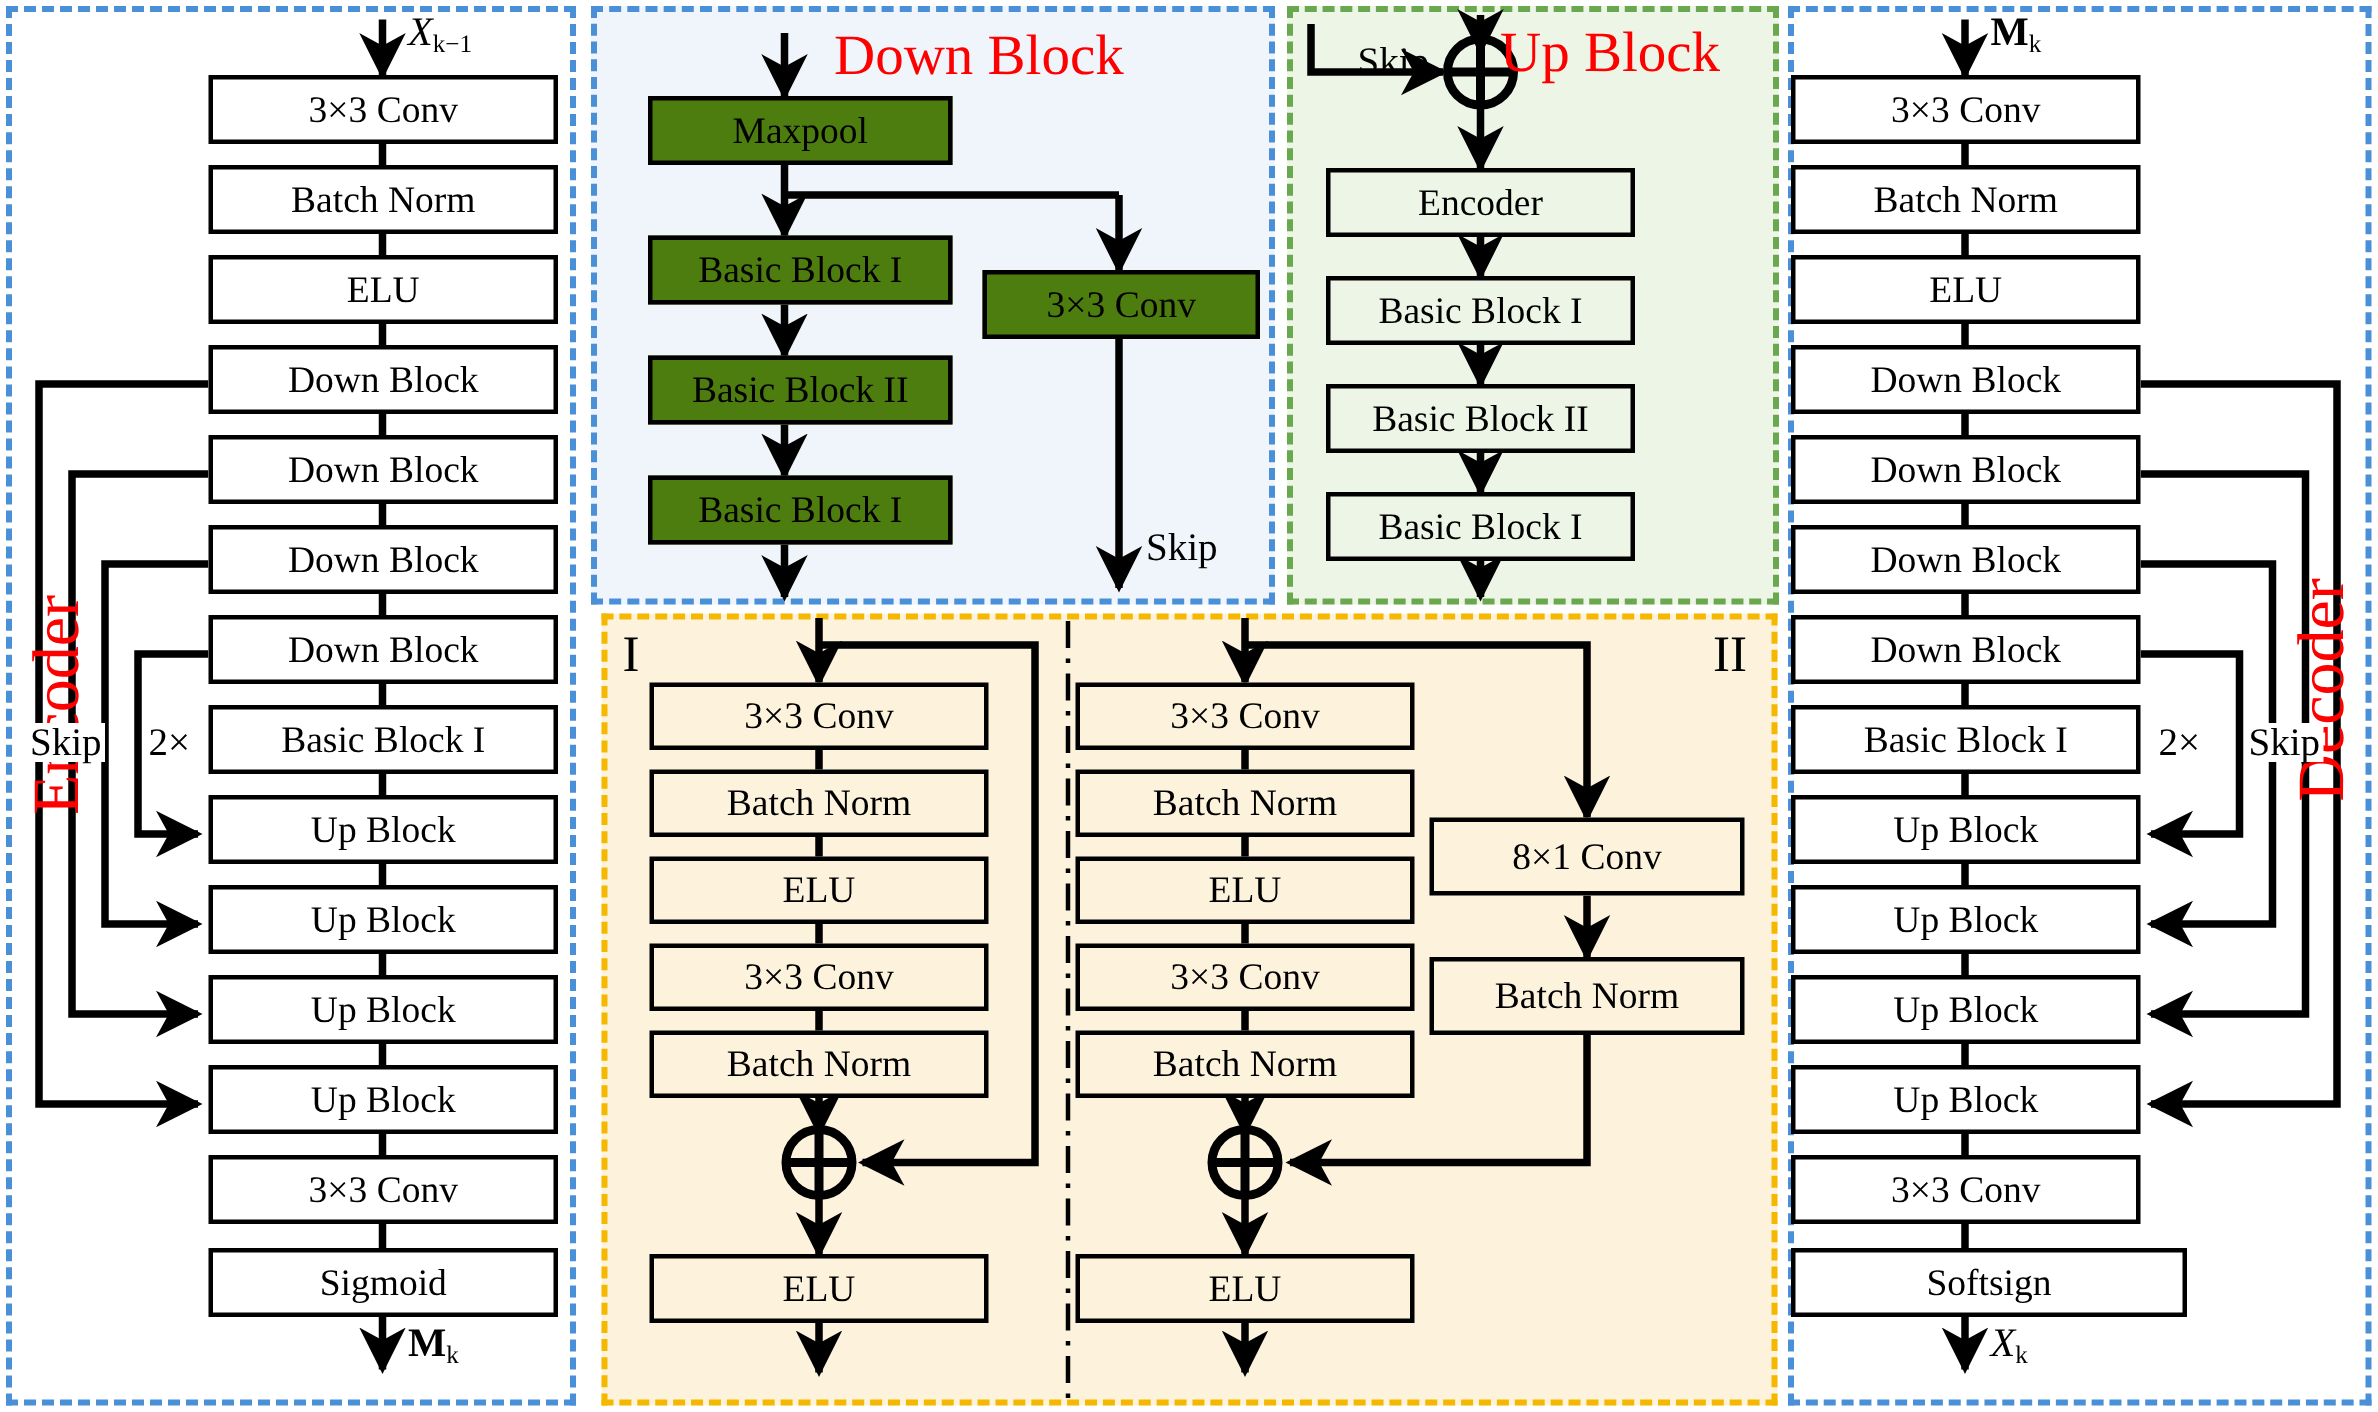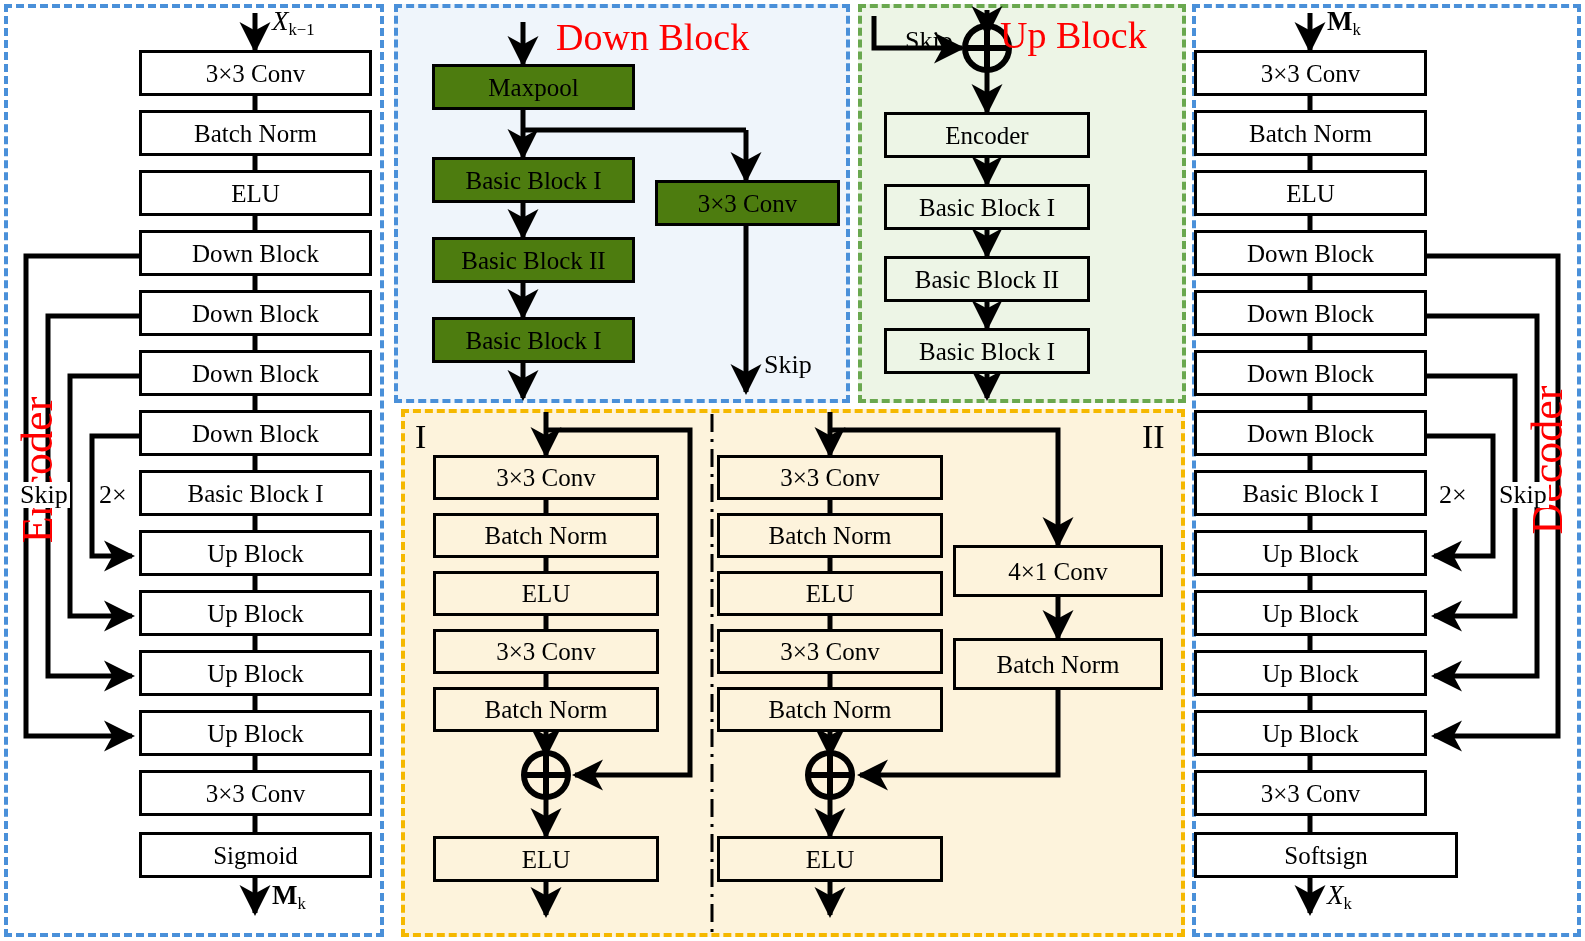--- a/index.html
+++ b/index.html
@@ -268,21 +268,21 @@
   <div class="node tan" style="left:433px;top:629px;width:226px;height:45px;">3×3 Conv</div>
   <div class="node tan" style="left:433px;top:687px;width:226px;height:45px;">Batch Norm</div>
   <div class="node tan" style="left:433px;top:836px;width:226px;height:46px;">ELU</div>
 
   <div class="node tan" style="left:717px;top:455px;width:226px;height:45px;">3×3 Conv</div>
   <div class="node tan" style="left:717px;top:513px;width:226px;height:45px;">Batch Norm</div>
   <div class="node tan" style="left:717px;top:571px;width:226px;height:45px;">ELU</div>
   <div class="node tan" style="left:717px;top:629px;width:226px;height:45px;">3×3 Conv</div>
   <div class="node tan" style="left:717px;top:687px;width:226px;height:45px;">Batch Norm</div>
   <div class="node tan" style="left:717px;top:836px;width:226px;height:46px;">ELU</div>
-  <div class="node tan" style="left:953px;top:545px;width:210px;height:52px;">4×1 Conv</div>
+  <div class="node tan" style="left:953px;top:545px;width:210px;height:52px;">8×1 Conv</div>
   <div class="node tan" style="left:953px;top:638px;width:210px;height:52px;">Batch Norm</div>
 
   <div class="txt t-side red" style="left:1548px;top:460px;transform:rotate(-90deg) translate(-50%,-50%);">Decoder</div>
 
   <div class="txt t-lbl" style="left:1327px;top:8px;">
     <span style="font-weight:bold">M</span><sub>k</sub>
   </div>
   <div class="txt t-lbl" style="left:1327px;top:882px;">
     <span class="calX">X</span><sub>k</sub>
   </div>

